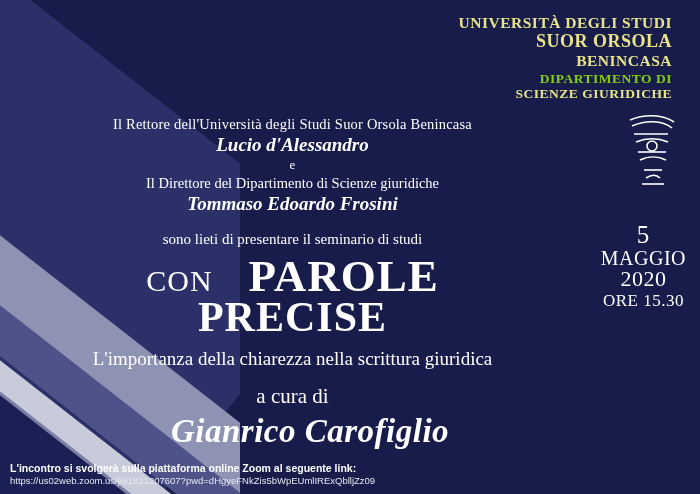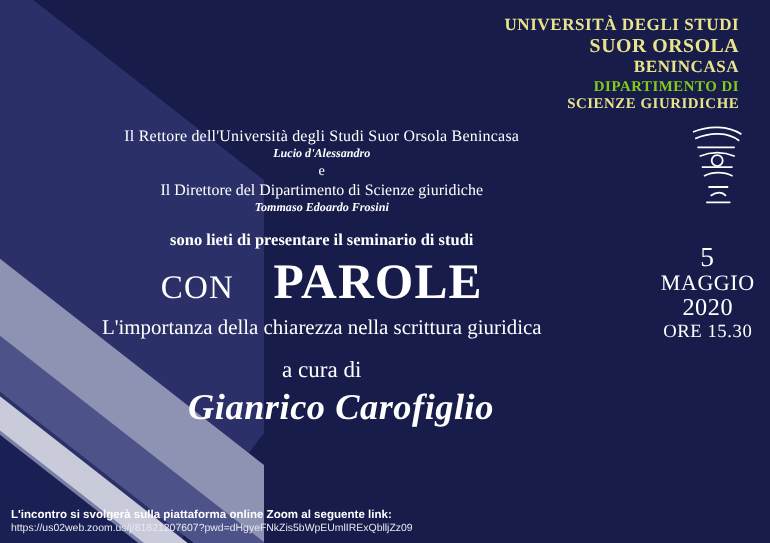--- a/index.html
+++ b/index.html
@@ -145,36 +145,36 @@
     left: 0;
     top: 116px;
     width: 585px;
     text-align: center;
   }
   .line-rettore {
     font-size: 14.5px;
     letter-spacing: 0.2px;
   }
   .name-sm {
-    font-size: 11px;
+    font-size: 19px;
     font-weight: bold;
     font-style: italic;
     margin-top: 1px;
   }
   .conj {
     font-size: 13px;
     margin-top: 1px;
   }
   .line-direttore {
     font-size: 14.5px;
     margin-top: 2px;
   }
   .intro {
     font-size: 15px;
-    font-weight: bold;
+    font-weight: normal;
     margin-top: 16px;
   }
   .title-1 {
     margin-top: 6px;
     line-height: 0.98;
   }
   .title-1 .con {
     font-size: 30px;
     letter-spacing: 1px;
   }
@@ -279,20 +279,21 @@
     <div class="conj">e</div>
     <div class="line-direttore">Il Direttore del Dipartimento di Scienze giuridiche</div>
     <div class="name-sm">Tommaso Edoardo Frosini</div>
 
     <div class="intro">sono lieti di presentare il seminario di studi</div>
 
     <div class="title-1">
       <span class="con">CON</span>
       <span class="parole">PAROLE</span>
     </div>
+    <div class="title-2">PRECISE</div>
 
     <div class="subtitle">L'importanza della chiarezza nella scrittura giuridica</div>
 
     <div class="acura">a cura di</div>
     <div class="author">Gianrico Carofiglio</div>
   </div>
 
   <div class="footer">
     <div class="f1">L'incontro si svolgerà sulla piattaforma online Zoom al seguente link:</div>
     <div class="f2">https://us02web.zoom.us/j/81821207607?pwd=dHgyeFNkZis5bWpEUmlIRExQblljZz09</div>

